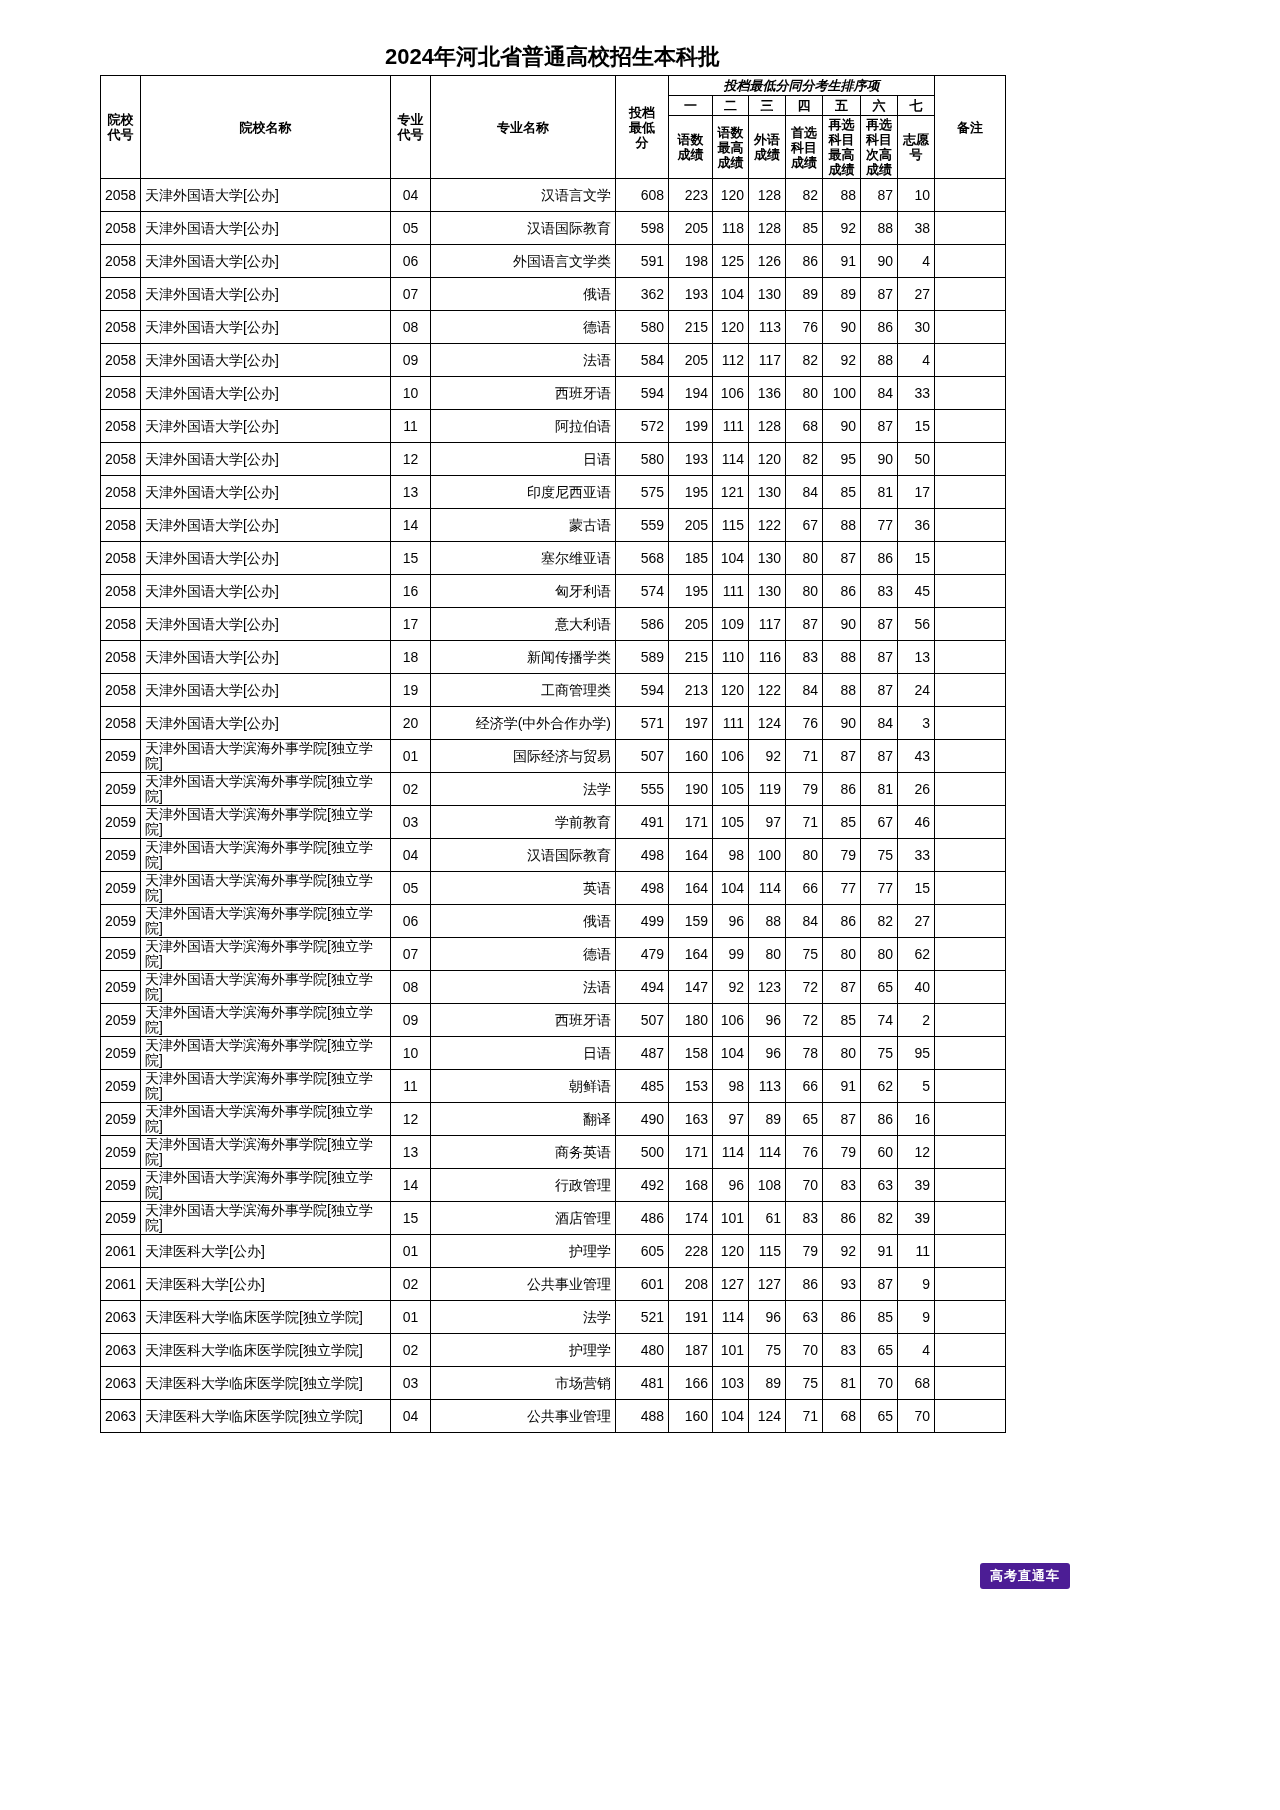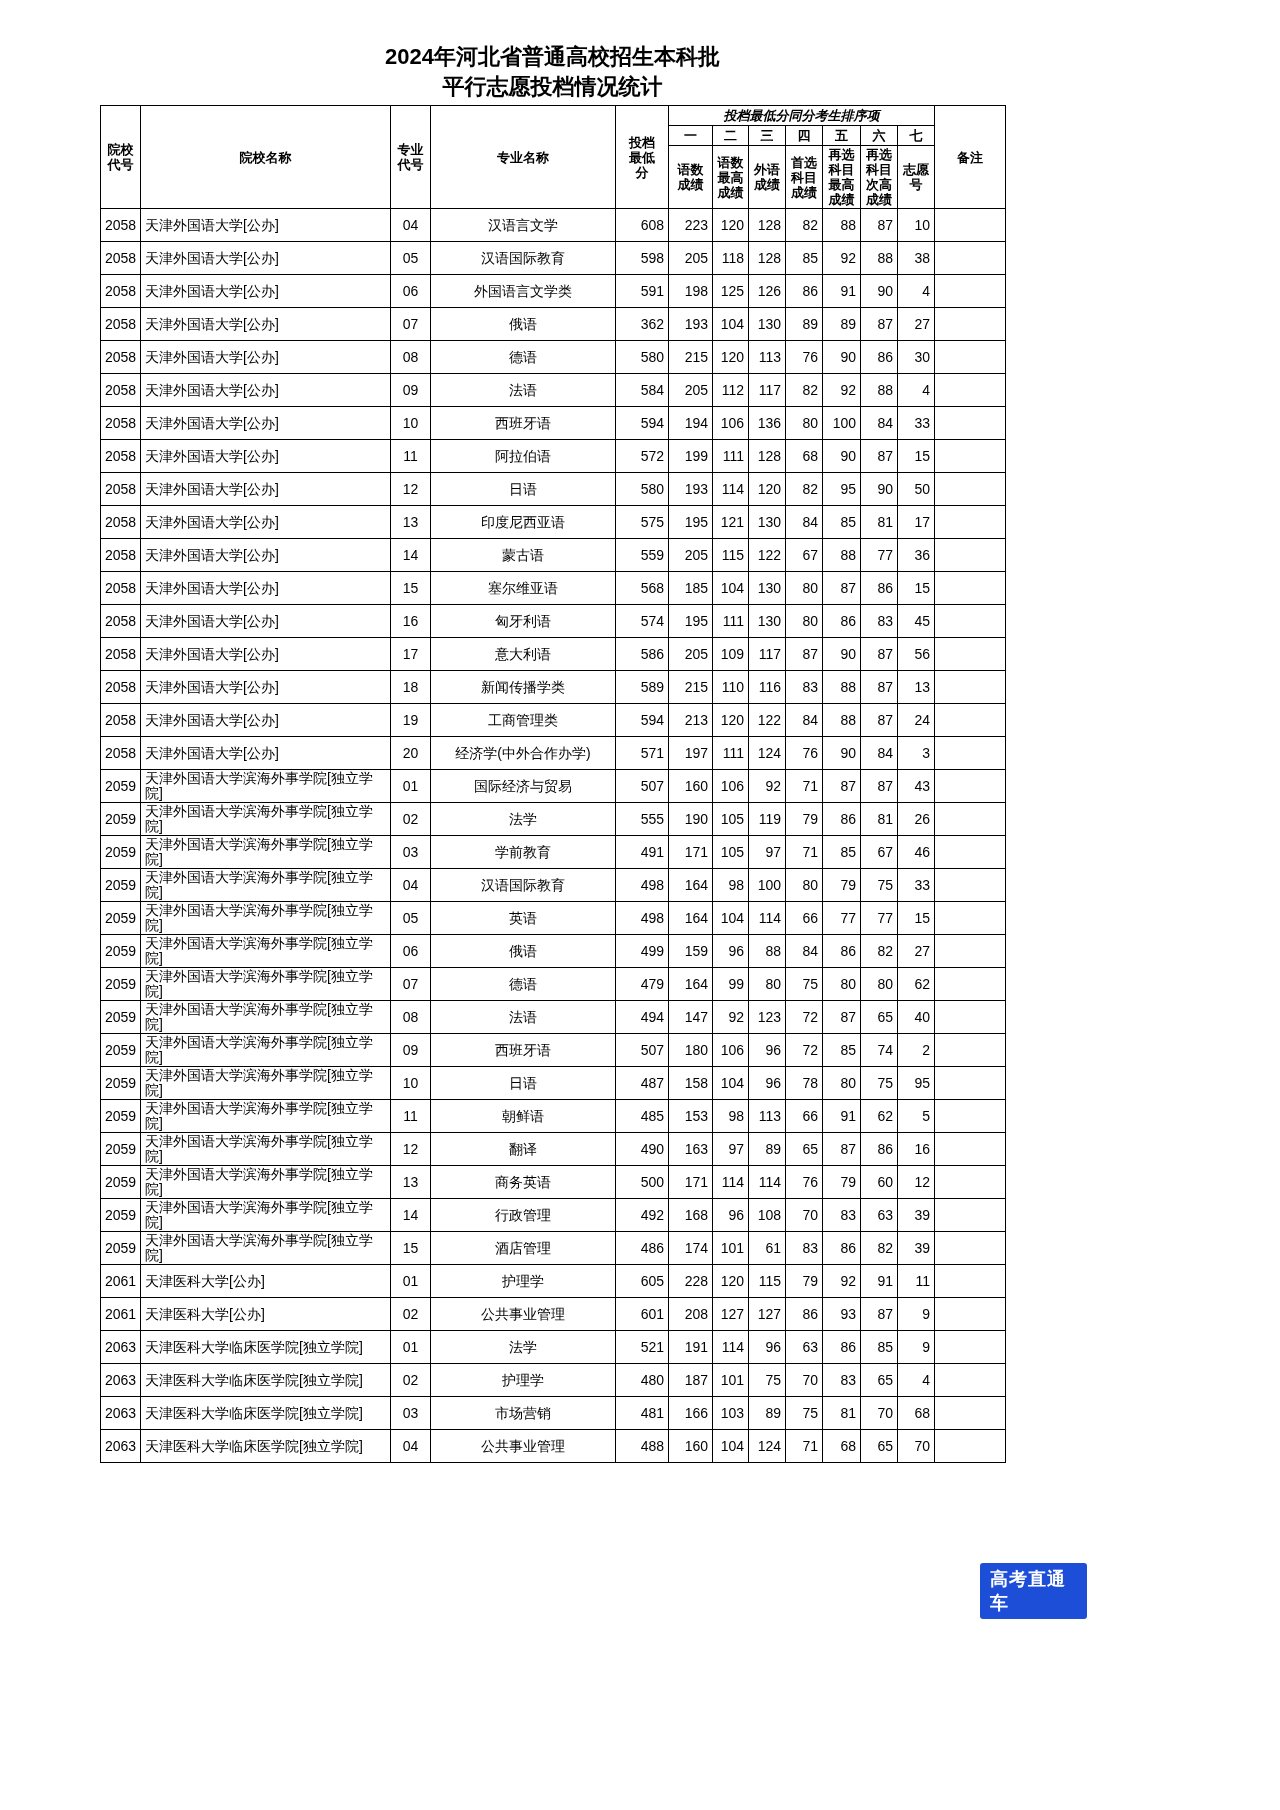--- a/index.html
+++ b/index.html
@@ -14,34 +14,33 @@
 
   table.main { border-collapse:collapse; table-layout:fixed; width:905px; margin-top:3px; }
   table.main th, table.main td { border:1px solid #000; overflow:hidden; }
   thead th { font-weight:bold; text-align:center; vertical-align:middle; white-space:pre-line; font-size:13px; line-height:15px; padding:1px 2px; background:#fff; }
   tr.h-group-row th.h-group { height:20px;font-style:italic; }
   tr.h-num-row th { height:20px; }
   tr.h-label-row th { height:58px; }
   tbody td { height:33px; font-size:14px; line-height:15px; padding:1px 4px; vertical-align:middle; background:#fff; }
   td.c-code { text-align:center; }
   td.c-college { text-align:left; word-break:break-all; }
-  td.c-major { text-align:center; }
+  td.c-major { text-align:right; }
   td.c-num { text-align:right; }
   td.c-remark { }
 
   .footer { position:absolute; top:1547px; left:100px; width:905px; text-align:center; font-size:14px; }
-  .watermark { position:absolute; left:980px; top:1563px; background:#1d4ed8; color:#ffffff; font-size:18px; font-weight:bold; padding:4px 10px; border-radius:3px; letter-spacing:1px; }
+  .watermark { position:absolute; left:980px; top:1563px; background:#4c1d95; color:#ffffff; font-size:13px; font-weight:bold; padding:4px 10px; border-radius:3px; letter-spacing:1px; }
 </style>
 </head>
 <body>
 
 <div class="page">
   <div class="content">
     <div class="title-line">2024年河北省普通高校招生本科批</div>
-    <div class="title-line">平行志愿投档情况统计</div>
 
 
     <table class="main">
       <colgroup>
         <col style="width:40px">
         <col style="width:250px">
         <col style="width:40px">
         <col style="width:185px">
         <col style="width:53px">
         <col style="width:44px">

